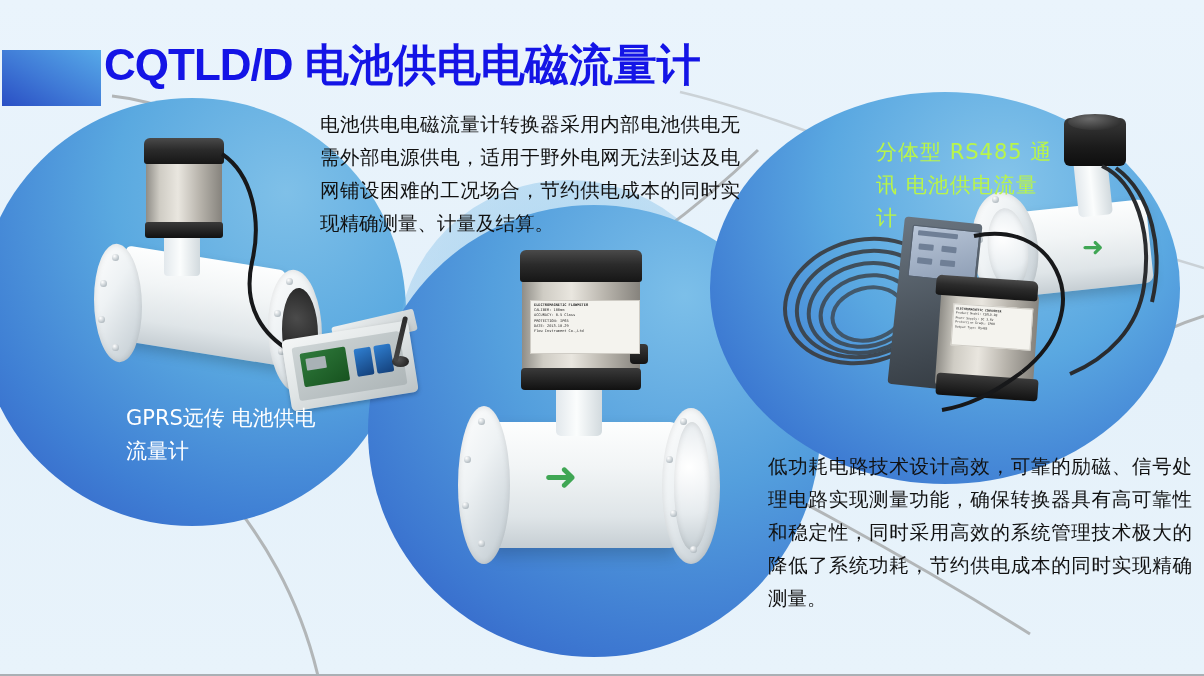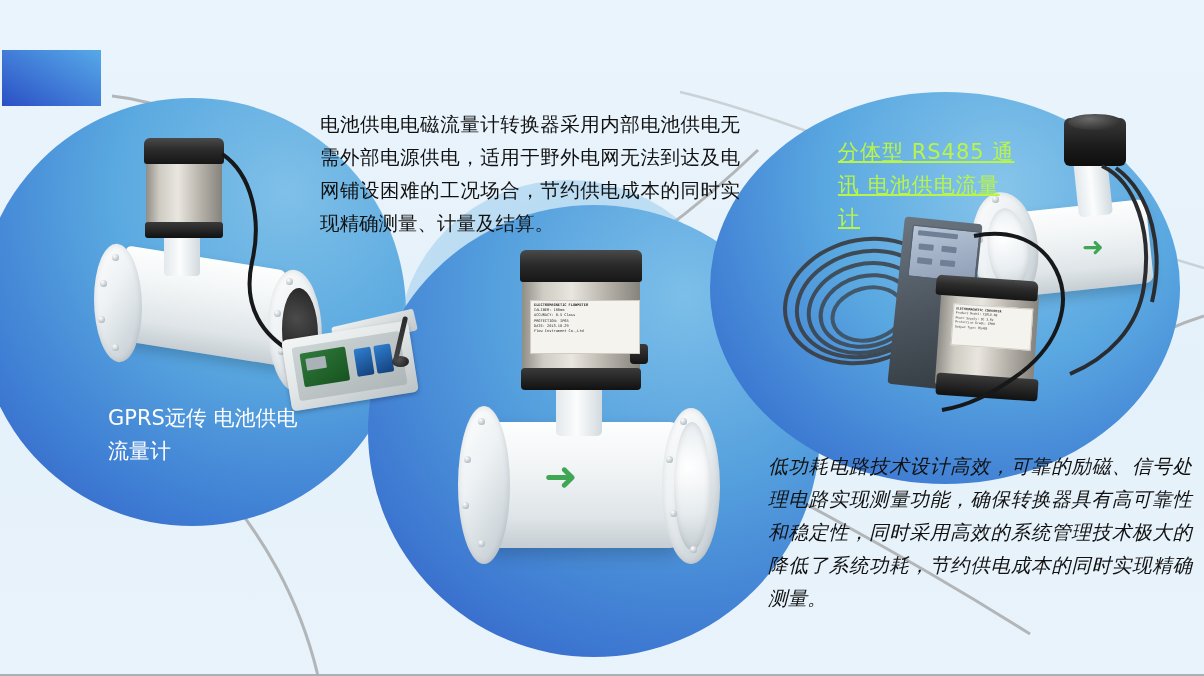--- a/index.html
+++ b/index.html
@@ -52,27 +52,27 @@
     background:radial-gradient(circle at 50% 40%, rgba(150,205,238,.75) 0%, rgba(120,185,230,.35) 60%, rgba(120,185,230,0) 100%);
   }
 
   
   .para{
     color:#111;font-size:19.5px;line-height:33px;
     font-family:"DejaVu Sans","Liberation Sans",sans-serif;
     text-align:justify;
   }
   #para-top{left:320px;top:108px;width:420px;}
-  #para-bottom{left:768px;top:450px;width:424px;font-style:italic;}
+  #para-bottom{left:768px;top:450px;width:424px;}
 
   
   .prodlabel{font-size:21px;line-height:33px;font-weight:normal;
     font-family:"DejaVu Sans","Liberation Sans",sans-serif;}
-  #label-gprs{left:108px;top:402px;width:210px;color:#ffffff;}
-  #label-rs485{left:838px;top:136px;width:180px;color:#b9f549;letter-spacing:1px;text-decoration:underline;}
+  #label-gprs{left:126px;top:402px;width:210px;color:#ffffff;}
+  #label-rs485{left:876px;top:136px;width:180px;color:#b9f549;letter-spacing:1px;}
   #label-integral{left:496px;top:570px;width:200px;color:#f4602a;font-weight:bold;}
 
   
   .photo{position:absolute;}
 
   
   .fm-body{position:absolute;background:linear-gradient(180deg,#fdfefe 0%,#f2f5f6 35%,#dfe5e8 75%,#c6ced3 100%);}
   .fm-flange{position:absolute;border-radius:50%;
     background:linear-gradient(120deg,#ffffff 0%,#eef2f4 40%,#ced6db 80%,#b4bec4 100%);
     box-shadow:inset 0 0 6px rgba(0,0,0,.12);}
@@ -267,20 +267,24 @@
 
     <svg style="position:absolute;left:0;top:0;width:430px;height:330px;">
       <path d="M214,126 C252,118 282,132 296,160 C312,192 300,232 262,262" fill="none" stroke="#17181a" stroke-width="4"></path>
       <path d="M262,262 C230,286 206,296 182,300" fill="none" stroke="#17181a" stroke-width="4"></path>
       <path d="M342,56 C376,72 392,122 384,176 C378,218 348,248 310,264" fill="none" stroke="#2a2c2f" stroke-width="4"></path>
       <path d="M356,58 C392,84 404,140 392,192" fill="none" stroke="#2a2c2f" stroke-width="4"></path>
     </svg>
   </div>
 
   <div class="layer" id="title-accent"></div>
+  <div class="layer" id="page-title">
+    <span class="en">CQTLD/D</span>
+    <span>电池供电电磁流量计</span>
+  </div>
 
   <div class="layer para" id="para-top">电池供电电磁流量计转换器采用内部电池供电无需外部电源供电，适用于野外电网无法到达及电网铺设困难的工况场合，节约供电成本的同时实现精确测量、计量及结算。</div>
   <div class="layer para" id="para-bottom">低功耗电路技术设计高效，可靠的励磁、信号处理电路实现测量功能，确保转换器具有高可靠性和稳定性，同时采用高效的系统管理技术极大的降低了系统功耗，节约供电成本的同时实现精确测量。</div>
 
   <div class="layer prodlabel" id="label-gprs">GPRS远传 电池供电流量计</div>
   <div class="layer prodlabel" id="label-rs485">分体型 RS485 通讯 电池供电流量计</div>
 
 </div>
 
 </body></html>

